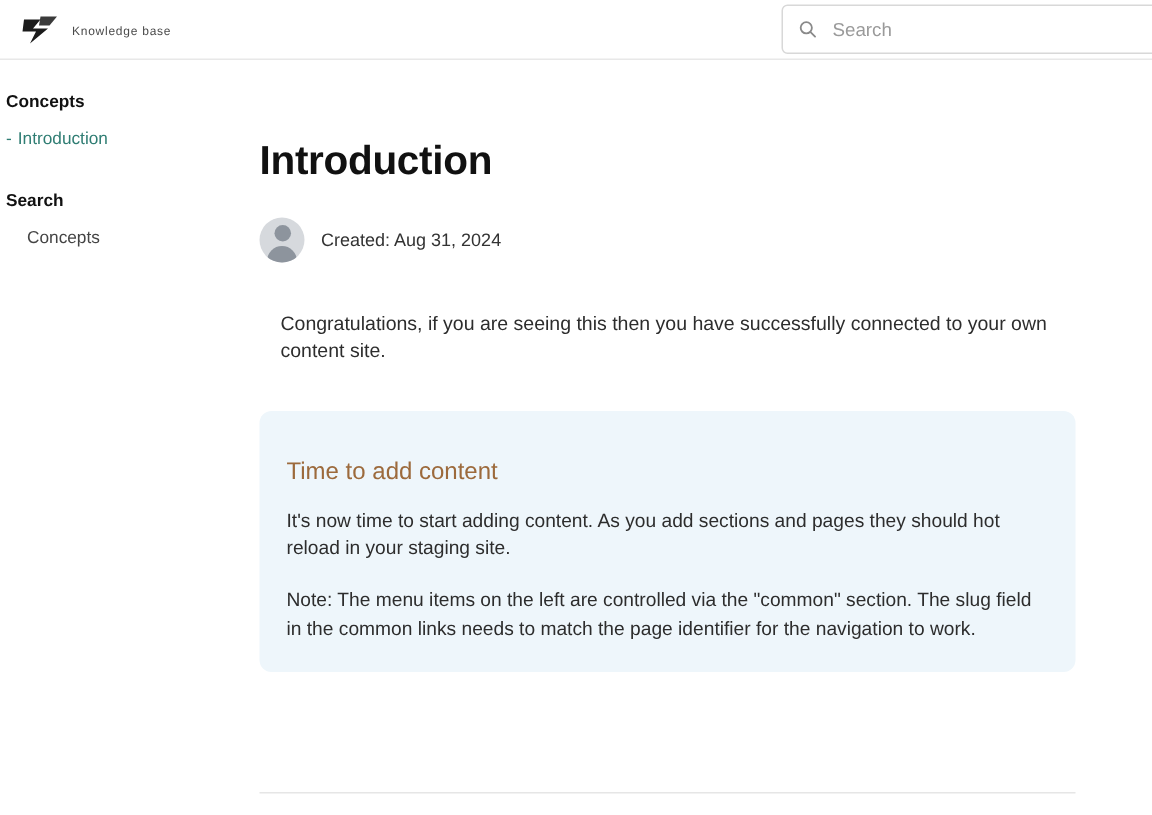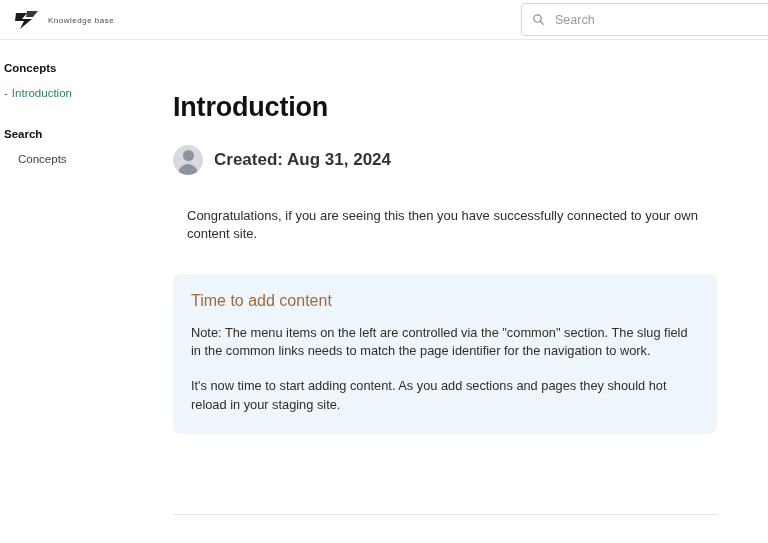--- a/index.html
+++ b/index.html
@@ -142,34 +142,34 @@
     left: 9.5px; top: 5px;
   }
   .avatar::after {
     content: "";
     position: absolute;
     width: 20px; height: 13px;
     border-radius: 10px 10px 0 0;
     background: #8d949d;
     left: 5px; top: 19px;
   }
-  .meta-text { font-size: 17px; color: #333; font-weight: bold; }
+  .meta-text { font-size: 12px; color: #333; }
 
   .body-para {
     font-size: 13px;
     line-height: 1.42;
     color: #2d2d2d;
     margin: 0 0 30px 14px;
     max-width: 530px;
   }
 
   .callout {
     background: #eef6fb;
     border-radius: 8px;
-    padding: 18px 18px 20px 18px;
+    padding: 32px 18px 20px 18px;
     width: 544px;
     margin-top: 20px;
   }
   .callout-title {
     color: #9c6a3c;
     font-size: 16px;
     margin: 0 0 14px 0;
     font-weight: normal;
   }
   .callout-para {
@@ -250,22 +250,22 @@
 
       <div class="meta-row">
         <div class="avatar"></div>
         <div class="meta-text">Created: Aug 31, 2024</div>
       </div>
 
       <p class="body-para">Congratulations, if you are seeing this then you have successfully connected to your own content site.</p>
 
       <div class="callout">
         <h2 class="callout-title">Time to add content</h2>
+        <p class="callout-para">It's now time to start adding content. As you add sections and pages they should hot reload in your staging site.</p>
         <p class="callout-para">Note: The menu items on the left are controlled via the "common" section. The slug field in the common links needs to match the page identifier for the navigation to work.</p>
-        <p class="callout-para">It's now time to start adding content. As you add sections and pages they should hot reload in your staging site.</p>
       </div>
 
       <div class="footer-divider"></div>
 
       <div class="footer-note">
         <span>Have more questions?</span>
         <span class="footer-link">Submit a request.</span>
       </div>
 
     </div>

